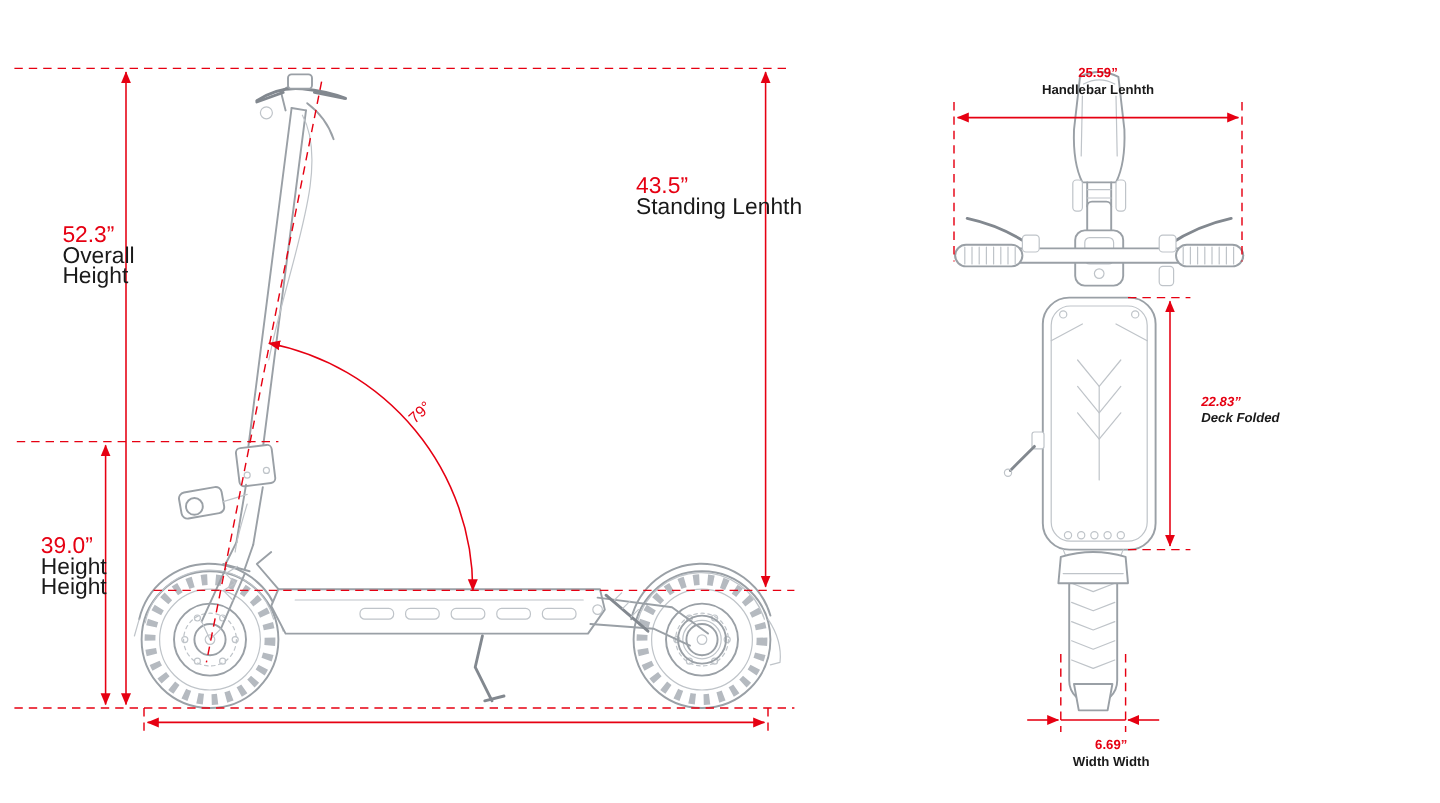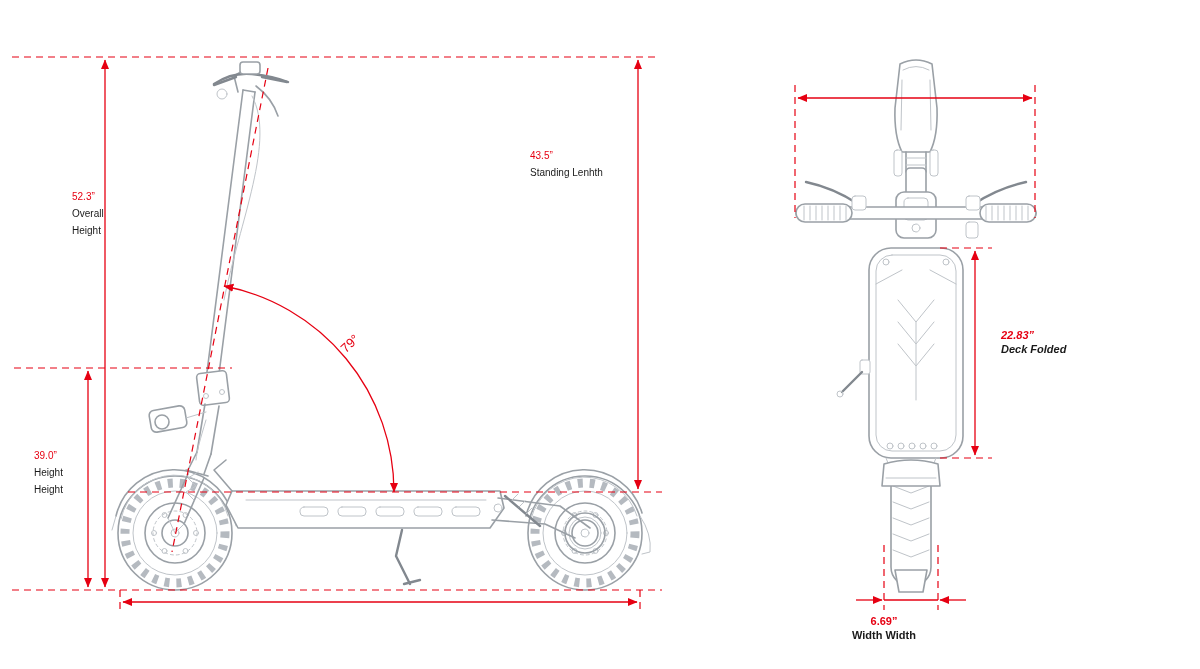--- a/index.html
+++ b/index.html
@@ -15,21 +15,21 @@
   .g3 { stroke:#82888f; stroke-width:2.4; fill:none; stroke-linecap:round; stroke-linejoin:round; }
   .tread { stroke:#b5bac0; stroke-width:9; fill:none; stroke-dasharray:5 7; }
   .fillw { fill:#ffffff; }
 
   
   .dl { stroke:var(--red); stroke-width:1.3; fill:none; }
   .dd { stroke:var(--red); stroke-width:1.2; fill:none; stroke-dasharray:7 5; }
   .arrfill { fill:var(--red); }
 
   
-  .lab { position:absolute; color:var(--ink); font-size:10px; line-height:17px; }
+  .lab { position:absolute; color:var(--ink); font-size:19px; line-height:17px; }
   .lab .v { color:var(--red); }
   .center { text-align:center; }
   .tv { font-size:11px; line-height:14px; font-weight:700; }
   .angle { position:absolute; color:var(--red); font-size:13px; font-weight:400;
            transform:rotate(-43deg); transform-origin:center; }
 </style>
 </head>
 <body>
 
 <div class="stage">
@@ -239,44 +239,48 @@
       <path d="M 975 251 V 455" class="dl" marker-start="url(#arrow)" marker-end="url(#arrow)"></path>
 
       <path d="M 884 545 V 610" class="dd"></path>
       <path d="M 938 545 V 610" class="dd"></path>
       <path d="M 884 600 H 938" class="dl"></path>
       <path d="M 856 600 H 882" class="dl" marker-end="url(#arrow)"></path>
       <path d="M 966 600 H 940" class="dl" marker-end="url(#arrow)"></path>
     </g>
   </svg>
 
-  <div class="lab" style="left:52px; top:188px;margin-left:20px;">
+  <div class="lab" style="left:52px; top:188px;">
     <div class="v">52.3”</div>
     <div>Overall</div>
     <div>Height</div>
   </div>
 
   <div class="lab" style="left:530px; top:147px;">
     <div class="v">43.5”</div>
     <div>Standing Lenhth</div>
   </div>
 
   <div class="lab" style="left:34px; top:447px;">
     <div class="v">39.0”</div>
     <div>Height</div>
     <div>Height</div>
   </div>
 
 
   <div class="angle" style="left:340px; top:336px;">79°</div>
 
+  <div class="lab tv center" style="left:845px; top:54px; width:140px;">
+    <div class="v">25.59”</div>
+    <div>Handlebar Lenhth</div>
+  </div>
 
   <div class="lab tv" style="left:1001px; top:328px;font-style:italic;">
     <div class="v">22.83”</div>
     <div>Deck Folded</div>
   </div>
 
-  <div class="lab tv center" style="left:824px; top:614px; width:120px;">
+  <div class="lab tv center" style="left:866px; top:614px; width:120px;">
     <div class="v">6.69”</div>
     <div>Width Width</div>
   </div>
 
 </div>
 
 </body></html>

